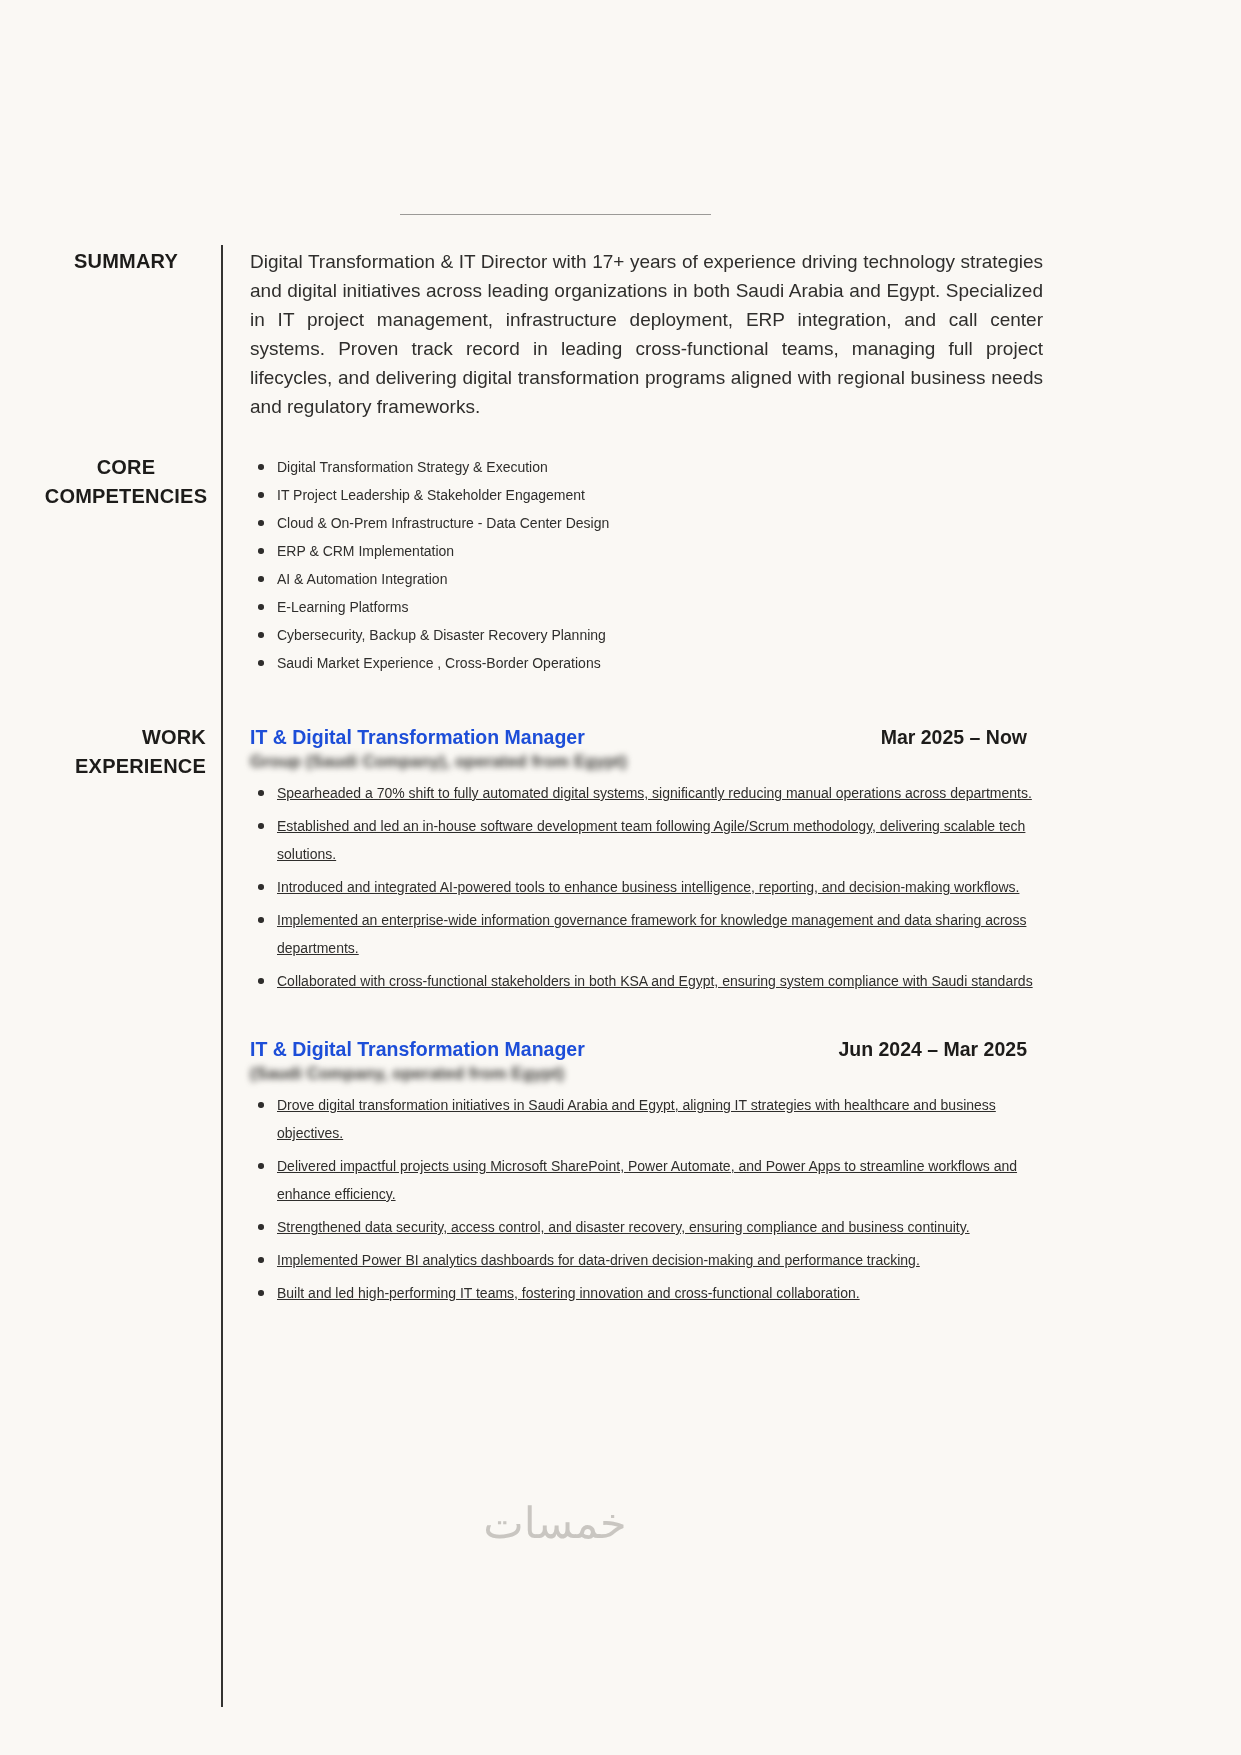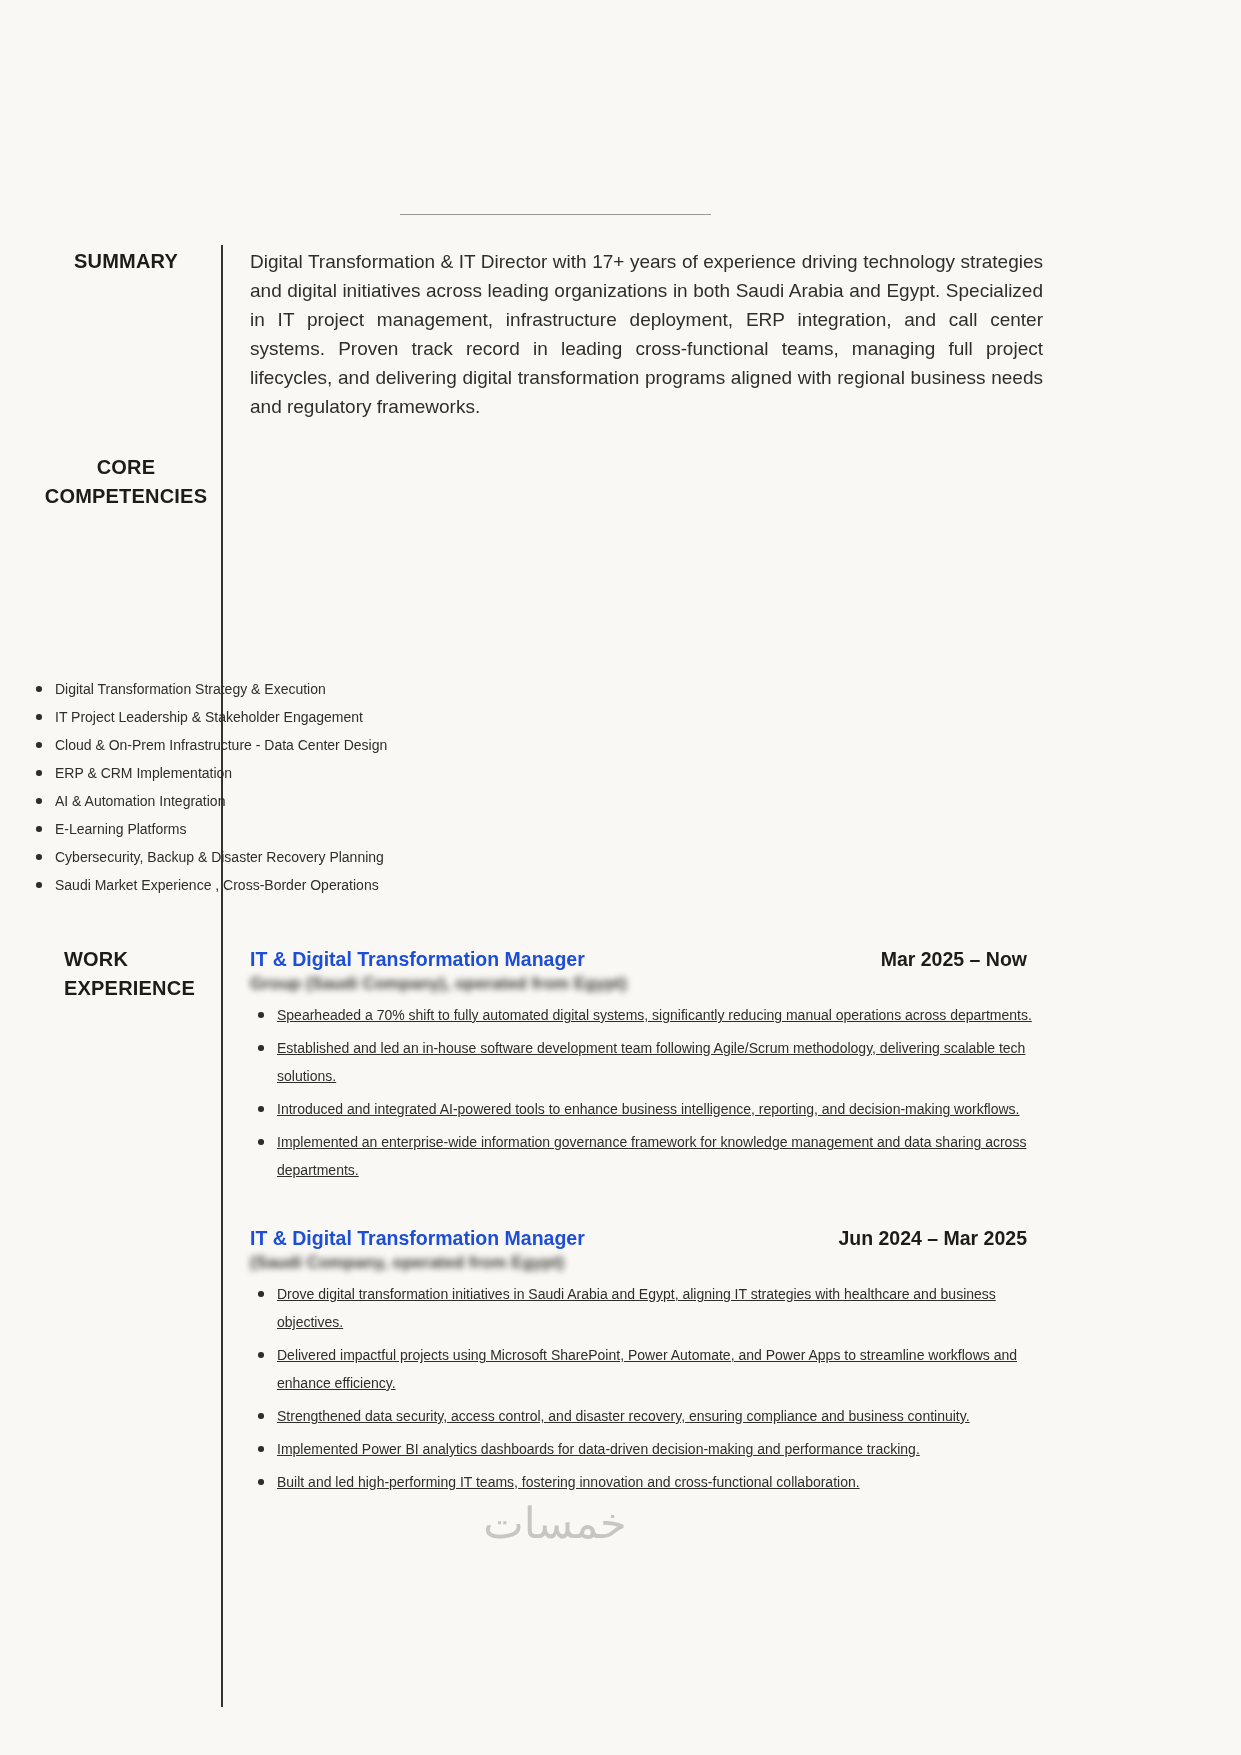--- a/index.html
+++ b/index.html
@@ -31,32 +31,32 @@
     background: #343331;
   }
   .layout {
     position: absolute;
     top: 247px;
     left: 0;
     width: 100%;
   }
   .row { display: flex; align-items: flex-start; }
   .row-summary { margin-bottom: 32px; }
-  .row-core { margin-bottom: 46px; flex-direction: column; }
+  .row-core { margin-bottom: 46px; }
   .cell-left { flex: 0 0 222px; width: 222px; }
   .cell-main { flex: 1 1 auto; padding: 0 198px 0 28px; }
   .heading {
     font-size: 20px;
     font-weight: 700;
     line-height: 29px;
     letter-spacing: .2px;
     color: #1d1c1a;
   }
   .h-summary, .h-core { text-align: center; padding-left: 34px; padding-right: 4px; }
-  .h-work { text-align: left; padding-left: 64px; padding-right: 26px; }
+  .h-work { text-align: right; padding-left: 64px; padding-right: 16px; }
   .summary-text {
     font-size: 19px;
     line-height: 29px;
     text-align: justify;
     color: #2f2e2c;
   }
   ul.bullets { list-style: none; }
   .bullet {
     position: relative;
     padding-left: 27px;
@@ -179,20 +179,21 @@
               <ul class="bullets job-bullets">
 
                   <li class="bullet">Spearheaded a 70% shift to fully automated digital systems, significantly reducing manual operations across departments.</li>
 
                   <li class="bullet">Established and led an in-house software development team following Agile/Scrum methodology, delivering scalable tech solutions.</li>
 
                   <li class="bullet">Introduced and integrated AI-powered tools to enhance business intelligence, reporting, and decision-making workflows.</li>
 
                   <li class="bullet">Implemented an enterprise-wide information governance framework for knowledge management and data sharing across departments.</li>
 
+                  <li class="bullet">Collaborated with cross-functional stakeholders in both KSA and Egypt, ensuring system compliance with Saudi standards</li>
                 </ul>
             </article>
 
             <article class="job">
               <div class="job-head">
                 <h3 class="job-title">IT &amp; Digital Transformation Manager</h3>
                 <div class="job-dates">Jun 2024 – Mar 2025</div>
               </div>
               <div class="job-company">(Saudi Company, operated from Egypt)</div>
               <ul class="bullets job-bullets">

